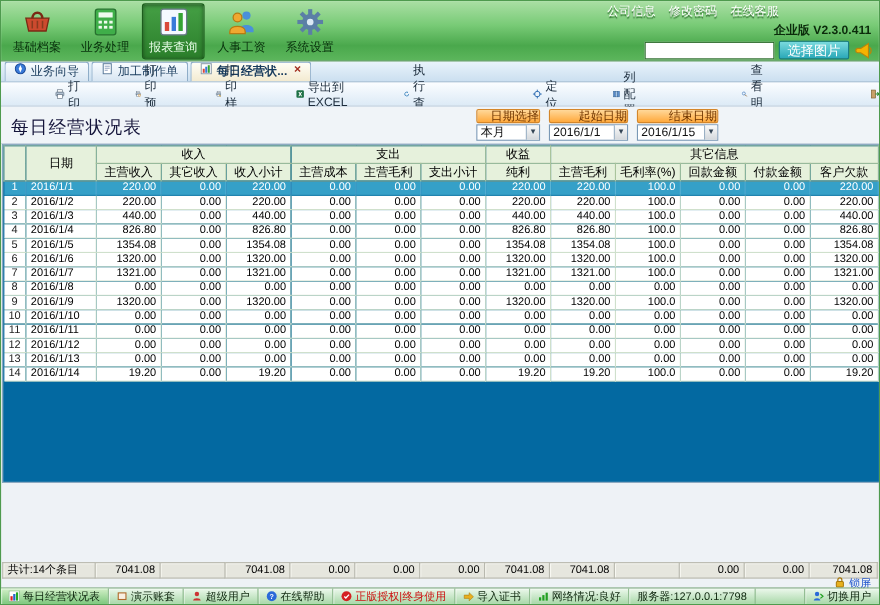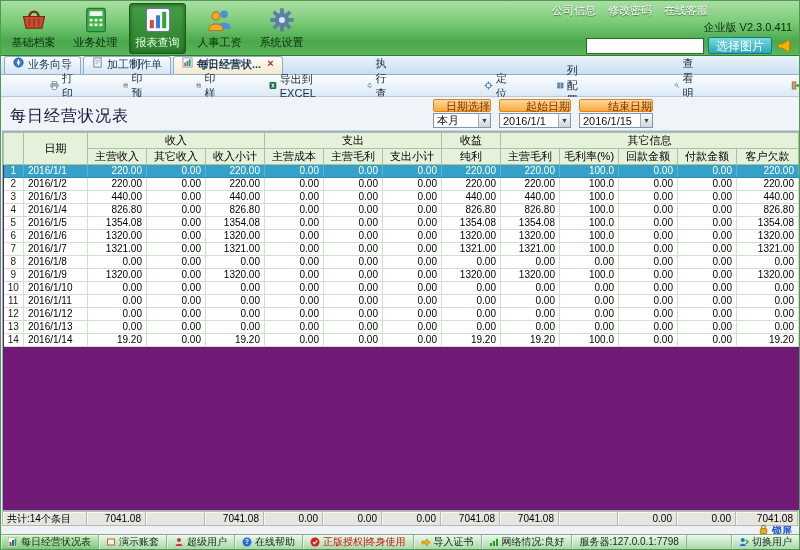--- a/index.html
+++ b/index.html
@@ -22,21 +22,21 @@
   }
   .nav-item .nav-ico { width:28px; height:28px; margin:0 auto 1px; display:block; }
   .nav-item.active {
     background:linear-gradient(180deg,#45a045,#2b7f2b);
     border:1px solid #1c5c1c; box-shadow:inset 0 1px 4px rgba(0,0,0,.45);
     color:#eaffea;
   }
   .tb-right { position:absolute; right:5px; top:2px; display:flex; flex-direction:column; align-items:flex-end; gap:2px; }
   .tb-links { display:flex; gap:12px; font-size:11px; color:#fff; margin-right:86px; text-shadow:0 1px 1px #2a6a2a; }
   .tb-links span { cursor:pointer; }
-  .tb-version { font-size:11px; font-weight:normal; color:#0b2b0b; margin-right:2px; }
+  .tb-version { font-size:11px; font-weight:bold; color:#0b2b0b; margin-right:2px; }
   .tb-search-row { display:flex; align-items:center; gap:4px; }
   .tb-input { width:118px; height:16px; border:1px solid #2a6a2a; font-size:11px; background:#fff; }
   .pick-btn {
     height:17px; padding:0 7px; font-size:12px; color:#fff; cursor:pointer;
     background:linear-gradient(180deg,#7adade,#2aa8b8); border:1px solid #147888; border-radius:2px;
   }
   
   .tabbar {
     position:absolute; top:55px; left:0; right:0; height:19px;
     background:linear-gradient(180deg,#e9f3fb,#cbdff0);
@@ -78,22 +78,22 @@
     font-size:11px; color:#111; cursor:pointer;
   }
   .fselect .val { flex:1; padding-left:3px; white-space:nowrap; }
   .fselect .dd {
     width:12px; height:13px; display:flex; align-items:center; justify-content:center;
     background:linear-gradient(180deg,#fafafa,#d4d8dc); border-left:1px solid #9ab0c4;
     font-size:7px; color:#345;
   }
   
   .grid-panel {
-    position:absolute; top:130px; left:1px; width:798px; height:380px;
-    background:#701a75; border:1px solid #9ab0c4; overflow:hidden;
+    position:absolute; top:130px; left:1px; width:798px; height:308px;
+    background:#0369a1; border:1px solid #9ab0c4; overflow:hidden;
   }
   table.grid { border-collapse:collapse; table-layout:fixed; width:796px; }
   table.grid th {
     background:#e6f1dc; border:1px solid #a9c49c; font-weight:normal;
     font-size:11px; color:#000; height:15px; padding:0 2px; overflow:hidden; white-space:nowrap;
   }
   table.grid td {
     border-right:1px solid #cfe0cc; border-bottom:1px solid #cfe0cc;
     font-size:10px; color:#000; height:12px; line-height:12px; padding:0 4px;
     overflow:hidden; white-space:nowrap; background:#fff;
@@ -107,21 +107,21 @@
   table.sum { border-collapse:collapse; table-layout:fixed; width:796px; }
   table.sum td {
     background:#e6e6de; border:1px solid #b8b8ae; box-shadow:inset 1px 1px 0 #f8f8f2;
     font-size:10px; height:14px; line-height:13px; padding:0 4px; white-space:nowrap; overflow:hidden;
   }
   table.sum td.sl { text-align:left; }
   table.sum td.num { text-align:right; }
   
   .lockscreen {
     position:absolute; right:7px; top:523px; display:flex; align-items:flex-start; gap:3px;
-    font-size:10px; color:#1a50cc; cursor:pointer;font-weight:bold;
+    font-size:10px; color:#1a50cc; cursor:pointer;
   }
   .statusbar {
     position:absolute; left:0; right:0; bottom:0; height:15px; display:flex; align-items:stretch;
     background:linear-gradient(180deg,#ecf8ec,#a9d8a9); border-top:1px solid #84ab84;
     font-size:10px; color:#102810;
   }
   .sb-item {
     display:flex; align-items:center; gap:3px; padding:0 7px;
     border-right:1px solid #8cb88c; box-shadow:inset 1px 1px 0 rgba(255,255,255,.5);
     white-space:nowrap; cursor:pointer;

